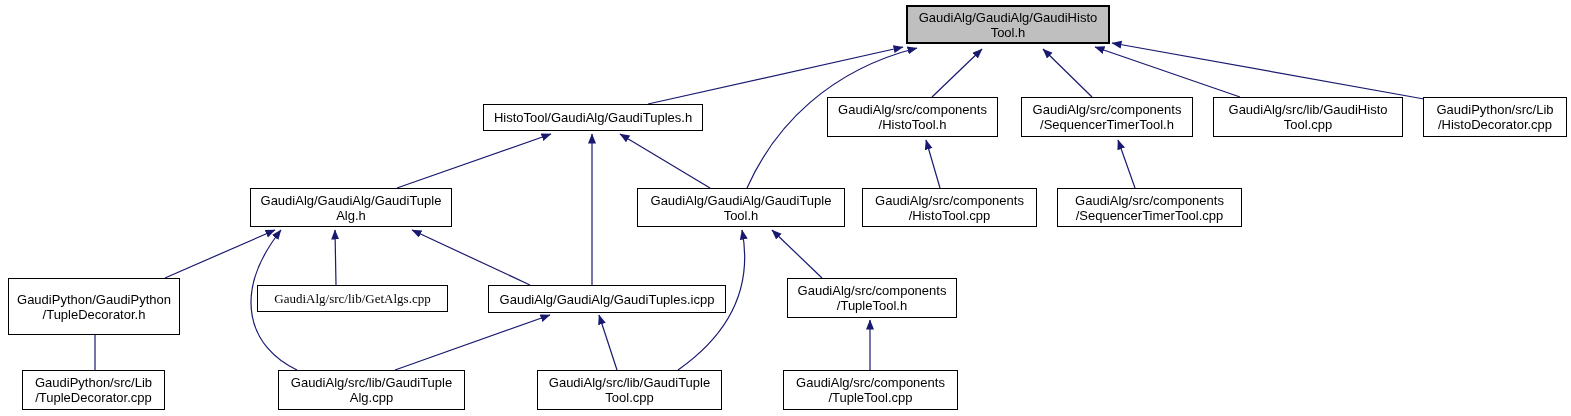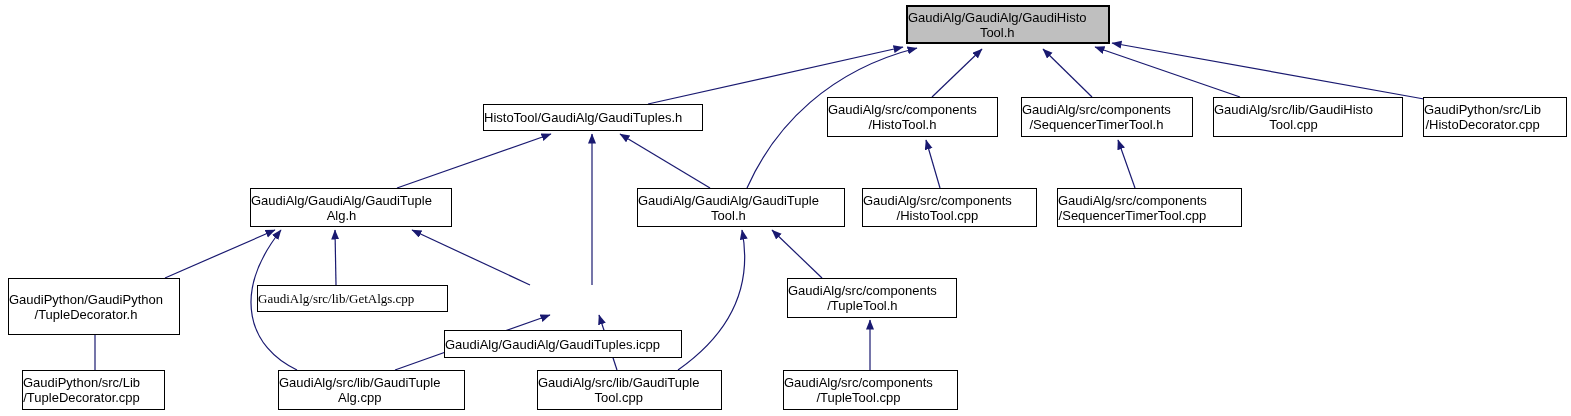--- a/index.html
+++ b/index.html
@@ -13,20 +13,21 @@
   }
   #edge-layer{
     position:absolute;
     left:0;top:0;
     width:1571px;height:416px;
   }
   .node{
     position:absolute;
     display:flex;
     align-items:center;
+    justify-content:center;
     box-sizing:border-box;
     background:#ffffff;
     border:1px solid #000000;
     cursor:pointer;
   }
   .node.focus{
     background:#bfbfbf;
     border-width:2px;
     cursor:default;
   }
@@ -119,21 +120,21 @@
         <span class="node-label">GaudiAlg/src/components
 /SequencerTimerTool.cpp</span>
       </div>
       <div class="node" style="left: 8px; top: 278px; width: 172px; height: 57px;">
         <span class="node-label">GaudiPython/GaudiPython
 /TupleDecorator.h</span>
       </div>
       <div class="node" style="left: 257px; top: 285px; width: 191px; height: 27px; font-family: Liberation Serif, serif;">
         <span class="node-label">GaudiAlg/src/lib/GetAlgs.cpp</span>
       </div>
-      <div class="node" style="left: 444px; top: 285px; width: 238px; height: 28px; margin-top: 45px;">
+      <div class="node" style="left: 488px; top: 285px; width: 238px; height: 28px;">
         <span class="node-label">GaudiAlg/GaudiAlg/GaudiTuples.icpp</span>
       </div>
       <div class="node" style="left: 787px; top: 278px; width: 170px; height: 40px;">
         <span class="node-label">GaudiAlg/src/components
 /TupleTool.h</span>
       </div>
       <div class="node" style="left: 22px; top: 370px; width: 143px; height: 40px;">
         <span class="node-label">GaudiPython/src/Lib
 /TupleDecorator.cpp</span>
       </div>

